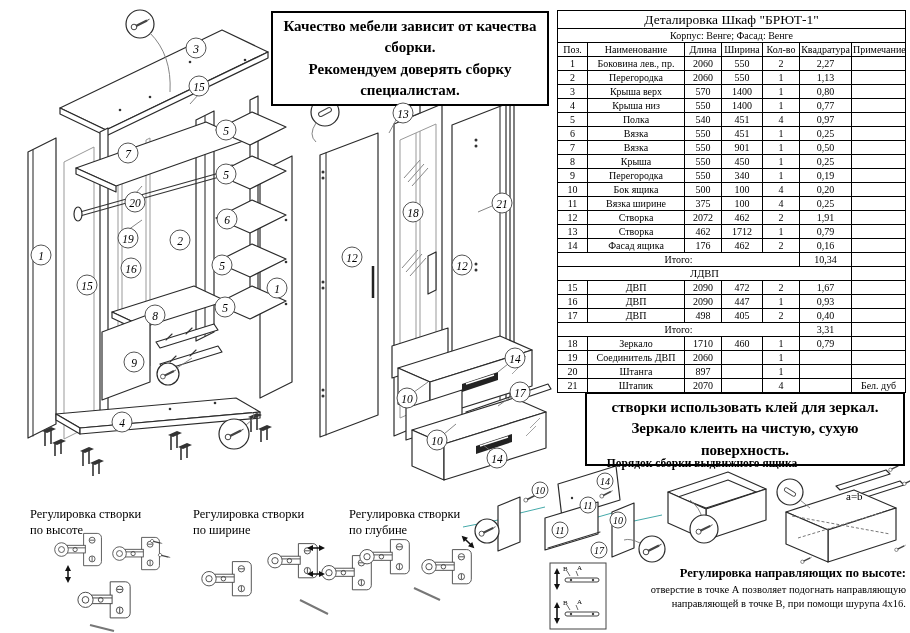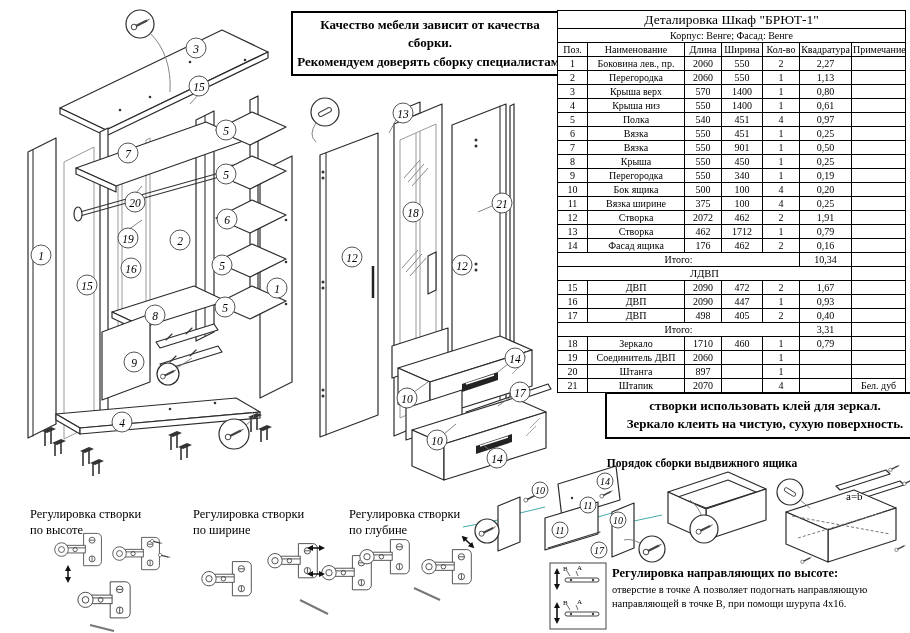--- a/index.html
+++ b/index.html
@@ -5,40 +5,40 @@
   html,body{margin:0;padding:0;background:#fff;}
   #page{position:relative;width:910px;height:633px;background:#fff;overflow:hidden;
         font-family:"Liberation Serif","DejaVu Serif",serif;color:#000;}
   svg{position:absolute;overflow:visible;}
   .lineart{stroke:#333;fill:none;stroke-width:1.1;stroke-linejoin:round;stroke-linecap:round;}
   .panel{fill:#fff;stroke:#2b2b2b;stroke-width:1.2;stroke-linejoin:round;}
   .ghost{fill:none;stroke:#999;stroke-width:1;}
   .leader{fill:none;stroke:#777;stroke-width:.9;}
   .teal{stroke:#2f9f9f;stroke-width:.9;fill:none;}
   .note-box{position:absolute;border:2px solid #000;text-align:center;font-weight:bold;
-            font-size:13px;line-height:1.42;padding:3px 4px;box-sizing:border-box;background:#fff;margin-left:20px;}
+            font-size:15px;line-height:1.42;padding:3px 4px;box-sizing:border-box;background:#fff;}
   
   #tablewrap{position:absolute;left:557px;top:10px;width:348px;}
   table{border-collapse:collapse;width:100%;table-layout:fixed;background:#fff;}
   td,th{border:1px solid #000;font-weight:normal;font-size:10px;text-align:center;
         height:13px;padding:0 1px;overflow:hidden;white-space:nowrap;}
   tr.title-row td{font-size:13.5px;height:17px;}
   tr.subtitle-row td{font-size:10px;height:13px;}
   tr.header-row td{font-size:10px;margin-left:32px;}
   td.sec{font-size:10.5px;}
   
   #callouts{position:absolute;left:0;top:0;width:910px;height:633px;pointer-events:none;}
   .callout{position:absolute;transform:translate(-50%,-50%);width:21px;height:21px;
            border:1.2px solid #555;border-radius:50%;background:#fff;display:flex;
            align-items:center;justify-content:center;
            font:italic 11.5px "Liberation Serif",serif;box-sizing:border-box;}
   .callout.sm{width:17px;height:17px;font-size:10px;}
   .heading-sm{position:absolute;text-align:center;font-weight:bold;font-size:11.5px;}
   .adj-label{position:absolute;width:140px;font-size:12.5px;line-height:1.28;}
-  #rail-text{position:absolute;left:612px;top:566px;width:294px;text-align:left;}
+  #rail-text{position:absolute;left:612px;top:566px;width:294px;text-align:right;}
   #rail-text .rt-title{font-weight:bold;font-size:12.5px;margin-bottom:2px;}
   #rail-text .rt-line{font-size:10.5px;line-height:1.32;}
 </style>
 </head>
 <body>
 
 <div id="page">
 
   <svg style="left:0;top:0" width="555" height="500" viewBox="0 0 555 500">
     <defs>
@@ -402,21 +402,21 @@
             <td>1</td>
             <td>0,80</td>
             <td></td>
           </tr>
           <tr>
             <td>4</td>
             <td>Крыша низ</td>
             <td>550</td>
             <td>1400</td>
             <td>1</td>
-            <td>0,61</td>
+            <td>0,77</td>
             <td></td>
           </tr>
           <tr>
             <td>5</td>
             <td>Полка</td>
             <td>540</td>
             <td>451</td>
             <td>4</td>
             <td>0,97</td>
             <td></td>

